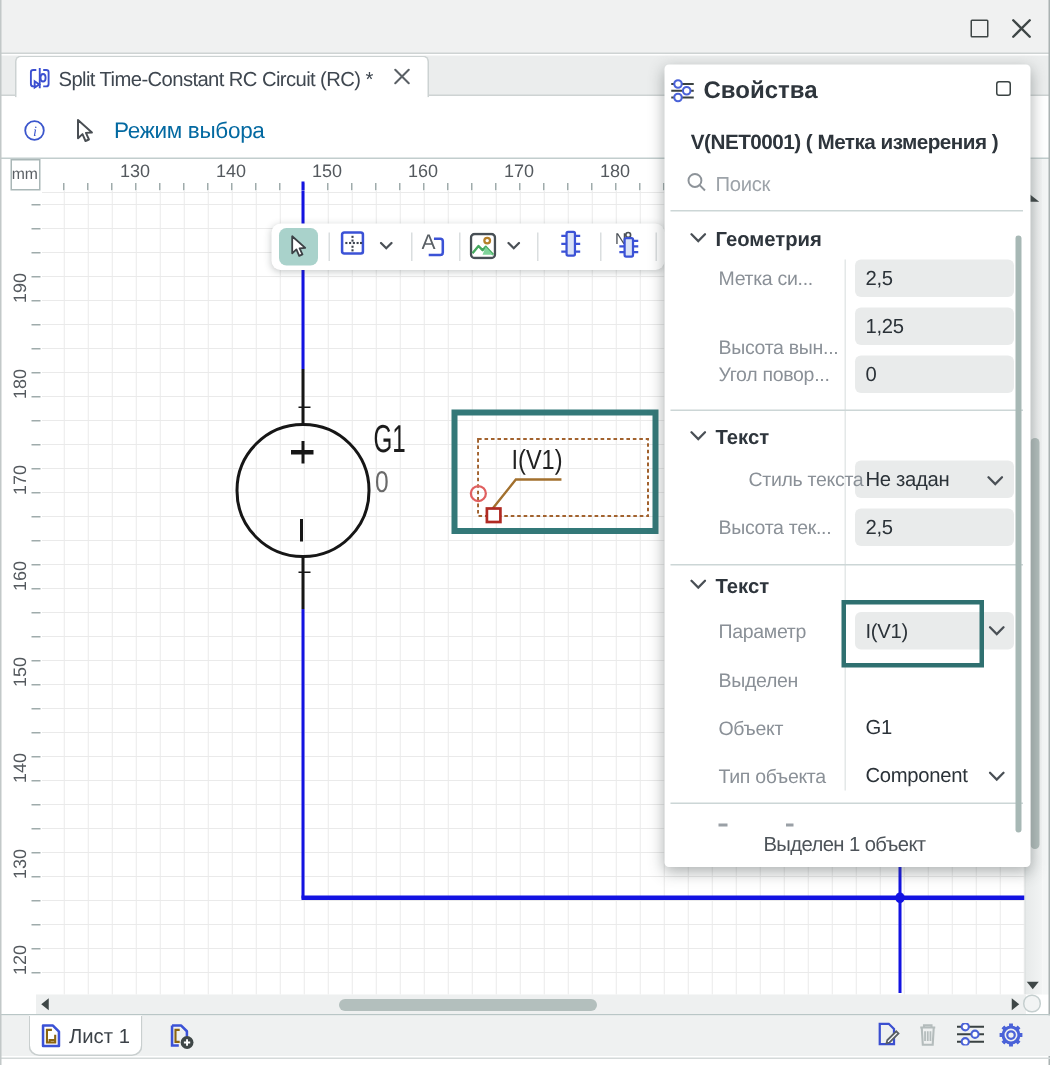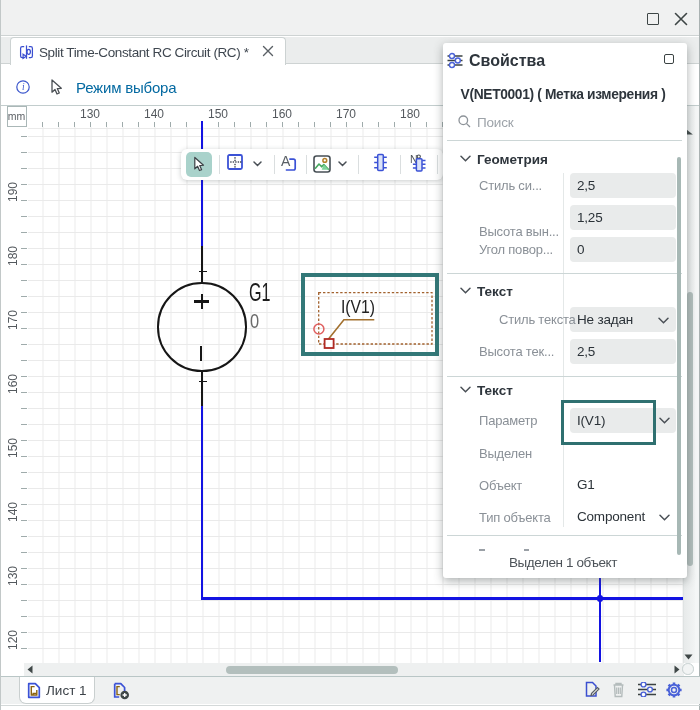--- a/index.html
+++ b/index.html
@@ -297,21 +297,21 @@
 <path d="M8.6 8.6 L12 12" stroke="#8d9399" stroke-width="1.3"></path>
   </svg>
 <div class="abs" style="left:477px;top:114.5px;font-size:13.5px;letter-spacing:-0.2px;color:#9da3a9;line-height:15px">Поиск</div>
 <div class="sep" style="top:140px"></div>
 <div class="abs" style="left:562.5px;top:173px;width:1px;height:354px;background:#e4e8e8"></div>
 <svg class="abs" style="left:459.5px;top:154.5px" width="11" height="7" viewBox="0 0 11 7">
     <path d="M1 1.2 L5.5 5.7 L10 1.2" fill="none" stroke="#4a5056" stroke-width="1.5" stroke-linecap="round"></path>
   </svg>
 <div class="sech" style="left:477px;top:151.5px">Геометрия</div>
 <div class="inp" style="top:173px"></div>
-<div class="lbl" style="left:479px;top:178px">Стиль си...</div>
+<div class="lbl" style="left:479px;top:178px">Метка си...</div>
 <div class="val" style="left:577px;top:178px">2,5</div>
 <div class="inp" style="top:205px"></div>
 <div class="lbl" style="left:479px;top:224px">Высота вын...</div>
 <div class="val" style="left:577px;top:210px">1,25</div>
 <div class="inp" style="top:237px"></div>
 <div class="lbl" style="left:479px;top:242px">Угол повор...</div>
 <div class="val" style="left:577px;top:242px">0</div>
 <div class="sep" style="top:273px"></div>
 <svg class="abs" style="left:459.5px;top:287px" width="11" height="7" viewBox="0 0 11 7">
     <path d="M1 1.2 L5.5 5.7 L10 1.2" fill="none" stroke="#4a5056" stroke-width="1.5" stroke-linecap="round"></path>

